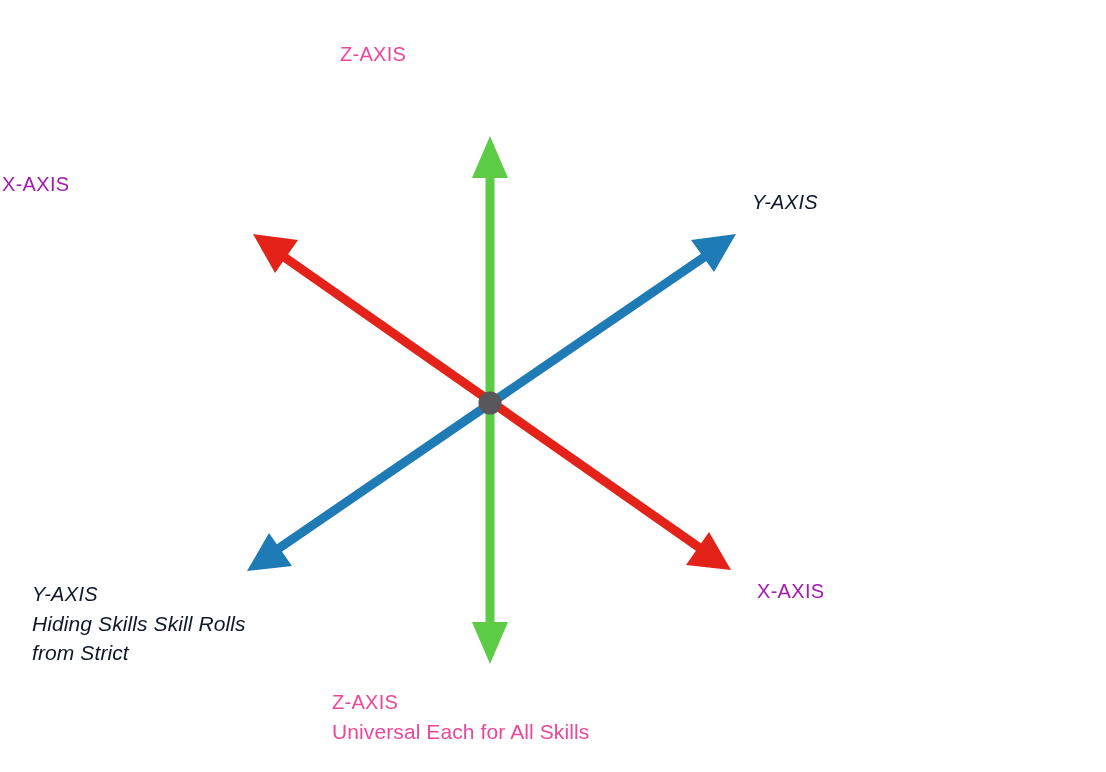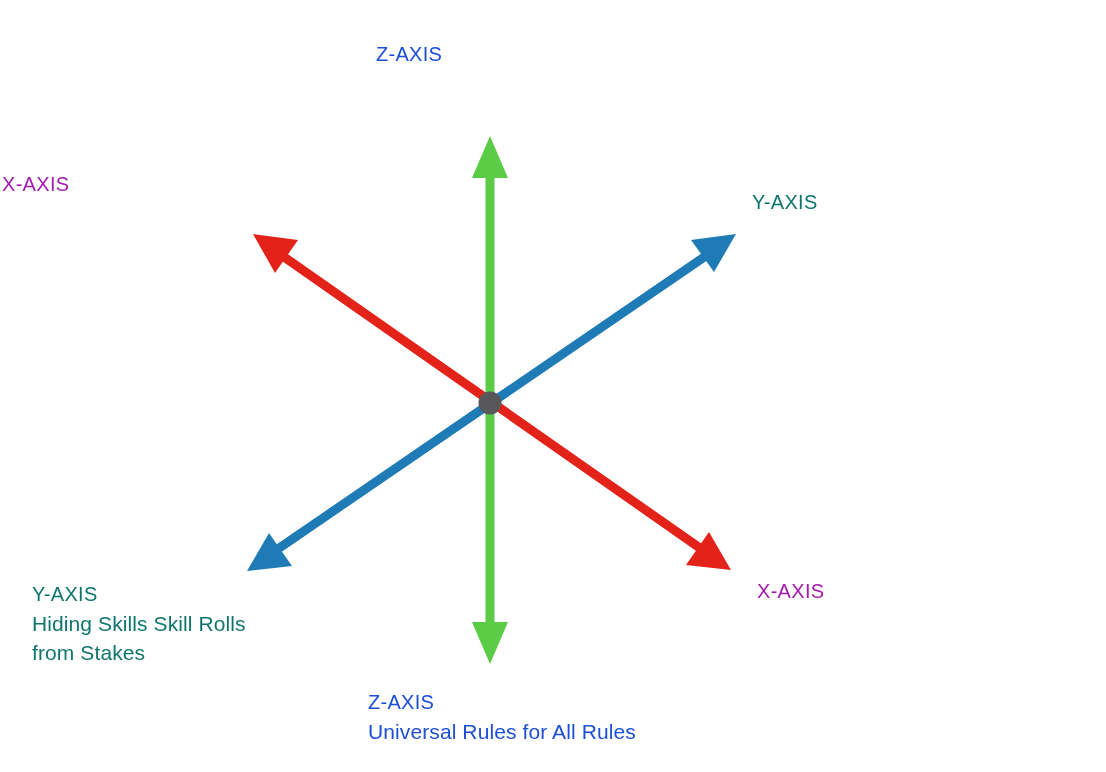--- a/index.html
+++ b/index.html
@@ -38,22 +38,22 @@
     letter-spacing: 0.3px;
   }
   .axis-label .axis-desc {
     display: block;
   }
   .axis-label .axis-desc-2 {
     display: block;
   }
 
   .label-red   { color: #a21caf; }
-  .label-blue  { color: #0f766e; }
-  .label-green { color: #1d4ed8; margin-left: 36px; }
+  .label-blue  { color: #0f172a; font-style: italic; }
+  .label-green { color: #ec4899; }
 
   
   #label-z-top     { left: 340px; top: 40px;  }
   #label-x-left    { left: 2px;   top: 170px; }
   #label-y-right   { left: 752px; top: 188px; }
   #label-y-left    { left: 32px;  top: 580px; }
   #label-x-right   { left: 757px; top: 577px; }
   #label-z-bottom  { left: 332px; top: 688px; }
 </style>
 </head>
@@ -90,23 +90,23 @@
   <span class="axis-key">X-AXIS</span>
 </div>
 
 <div class="axis-label label-blue" id="label-y-right">
   <span class="axis-key">Y-AXIS</span>
 </div>
 
 <div class="axis-label label-blue" id="label-y-left">
   <span class="axis-key">Y-AXIS</span>
   <span class="axis-desc">Hiding Skills Skill Rolls</span>
-  <span class="axis-desc-2">from Stakes</span>
+  <span class="axis-desc-2">from Strict</span>
 </div>
 
 <div class="axis-label label-red" id="label-x-right">
   <span class="axis-key">X-AXIS</span>
 </div>
 
 <div class="axis-label label-green" id="label-z-bottom">
   <span class="axis-key">Z-AXIS</span>
-  <span class="axis-desc">Universal Rules for All Rules</span>
+  <span class="axis-desc">Universal Each for All Skills</span>
 </div>
 
 </body></html>

